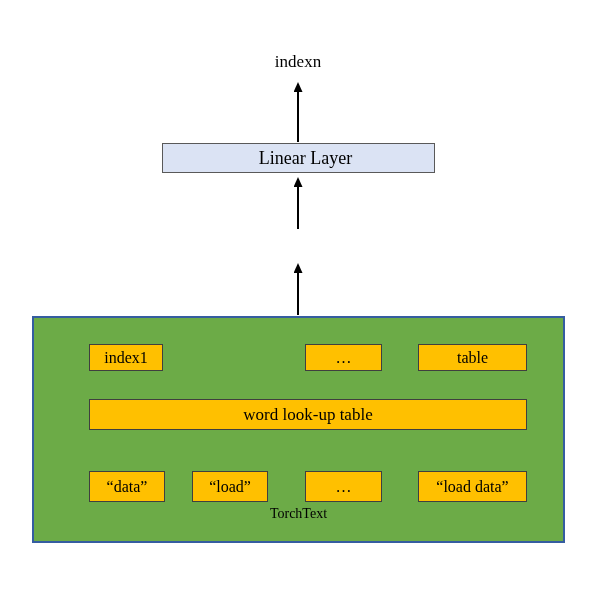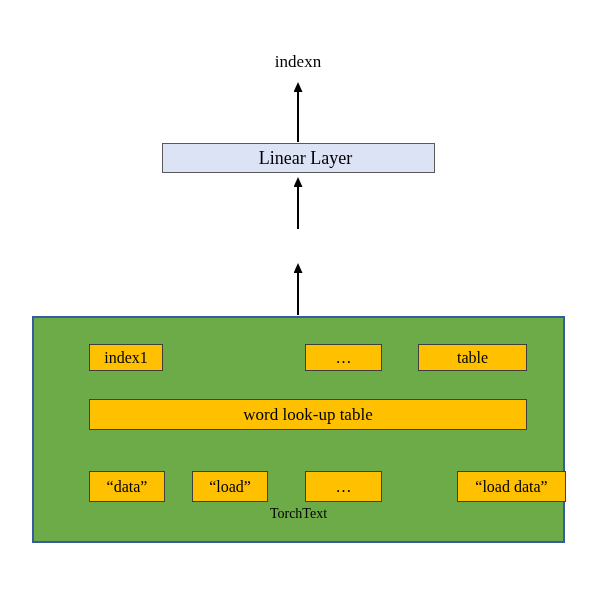--- a/index.html
+++ b/index.html
@@ -61,21 +61,21 @@
   .idx3 { left: 305px; width: 77px; }
   .idx4 { left: 418px; width: 109px; }
   .lookup-box {
     left: 89px; top: 399px; width: 438px; height: 31px;
     font-size: 17px;
   }
   .tok { top: 471px; height: 31px; }
   .tok1 { left: 89px;  width: 76px; }
   .tok2 { left: 192px; width: 76px; }
   .tok3 { left: 305px; width: 77px; }
-  .tok4 { left: 418px; width: 109px; margin-left: 39px; }
+  .tok4 { left: 418px; width: 109px; }
   .torchtext-label {
     left: 32px; top: 506px; width: 533px;
     font-size: 14px;
   }
   .arrows-layer {
     position: absolute;
     left: 0; top: 0;
     width: 600px; height: 600px;
     pointer-events: none;
   }

